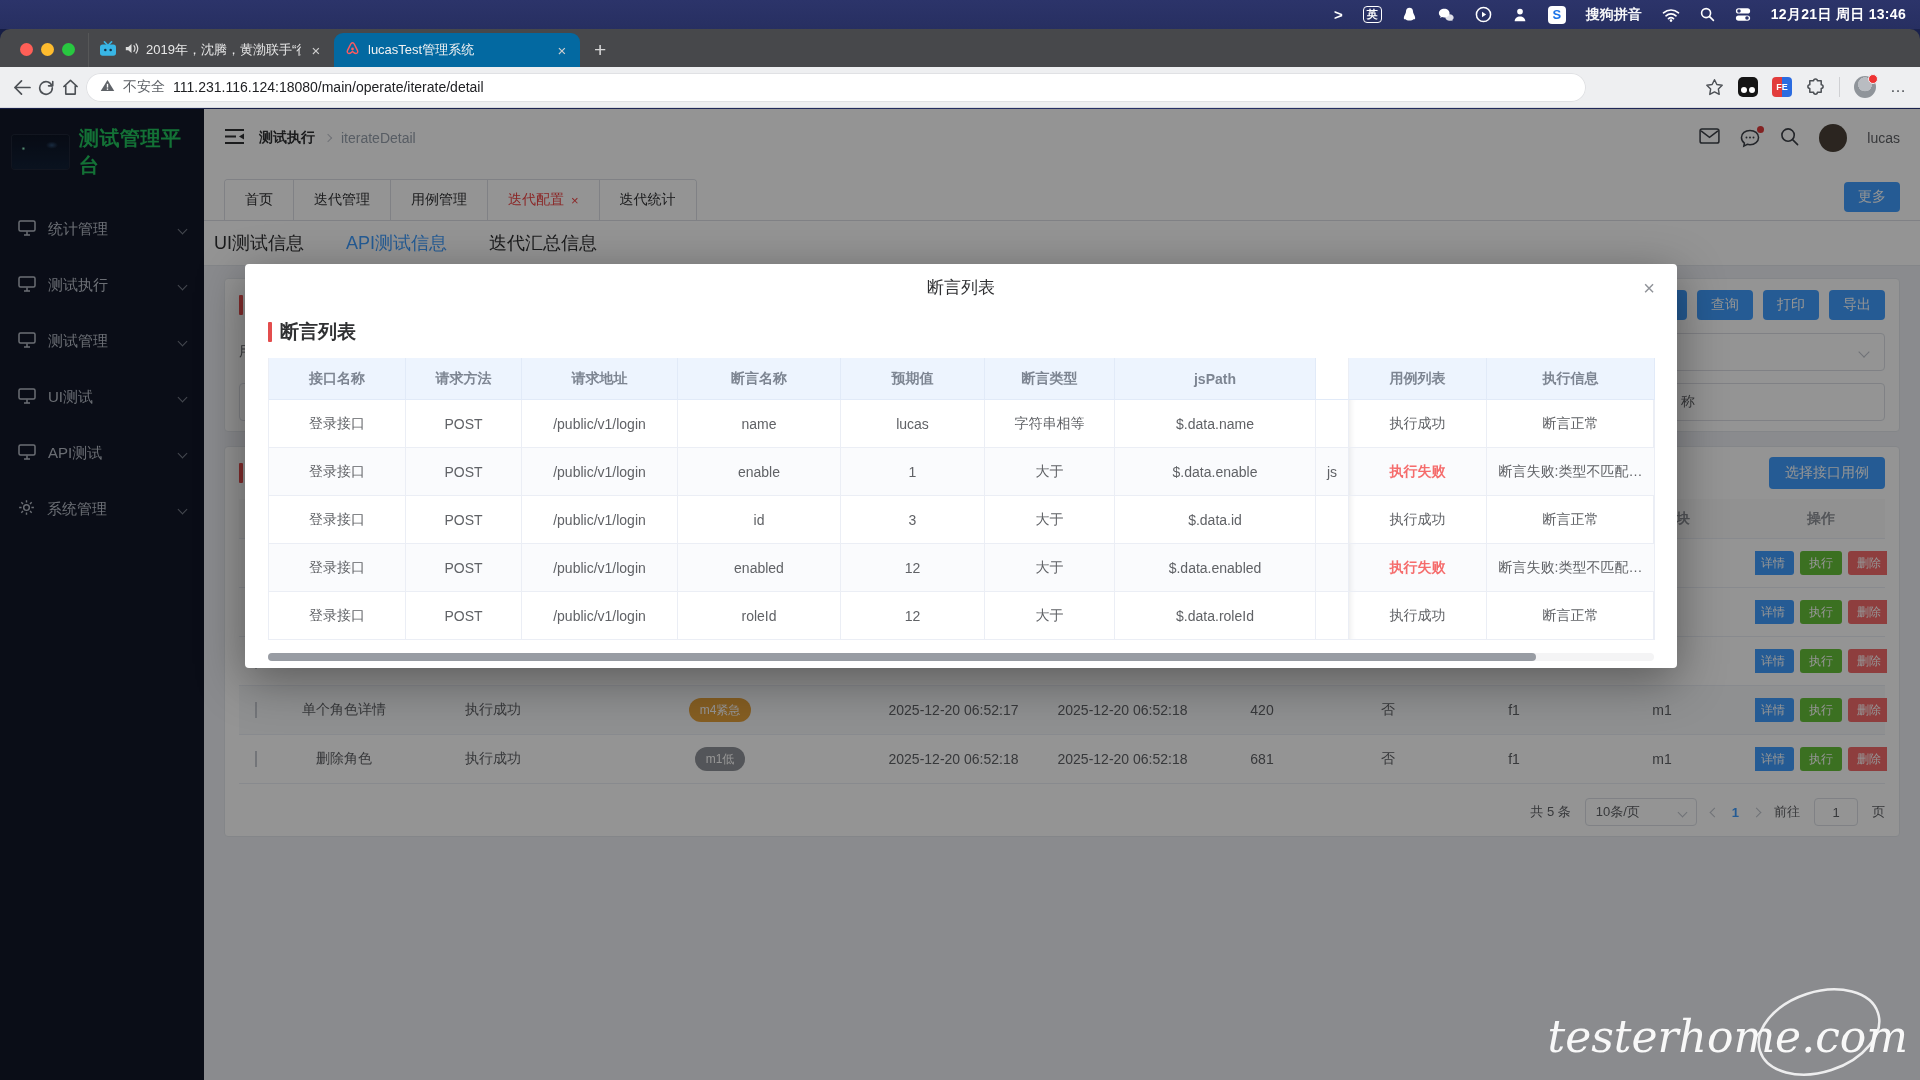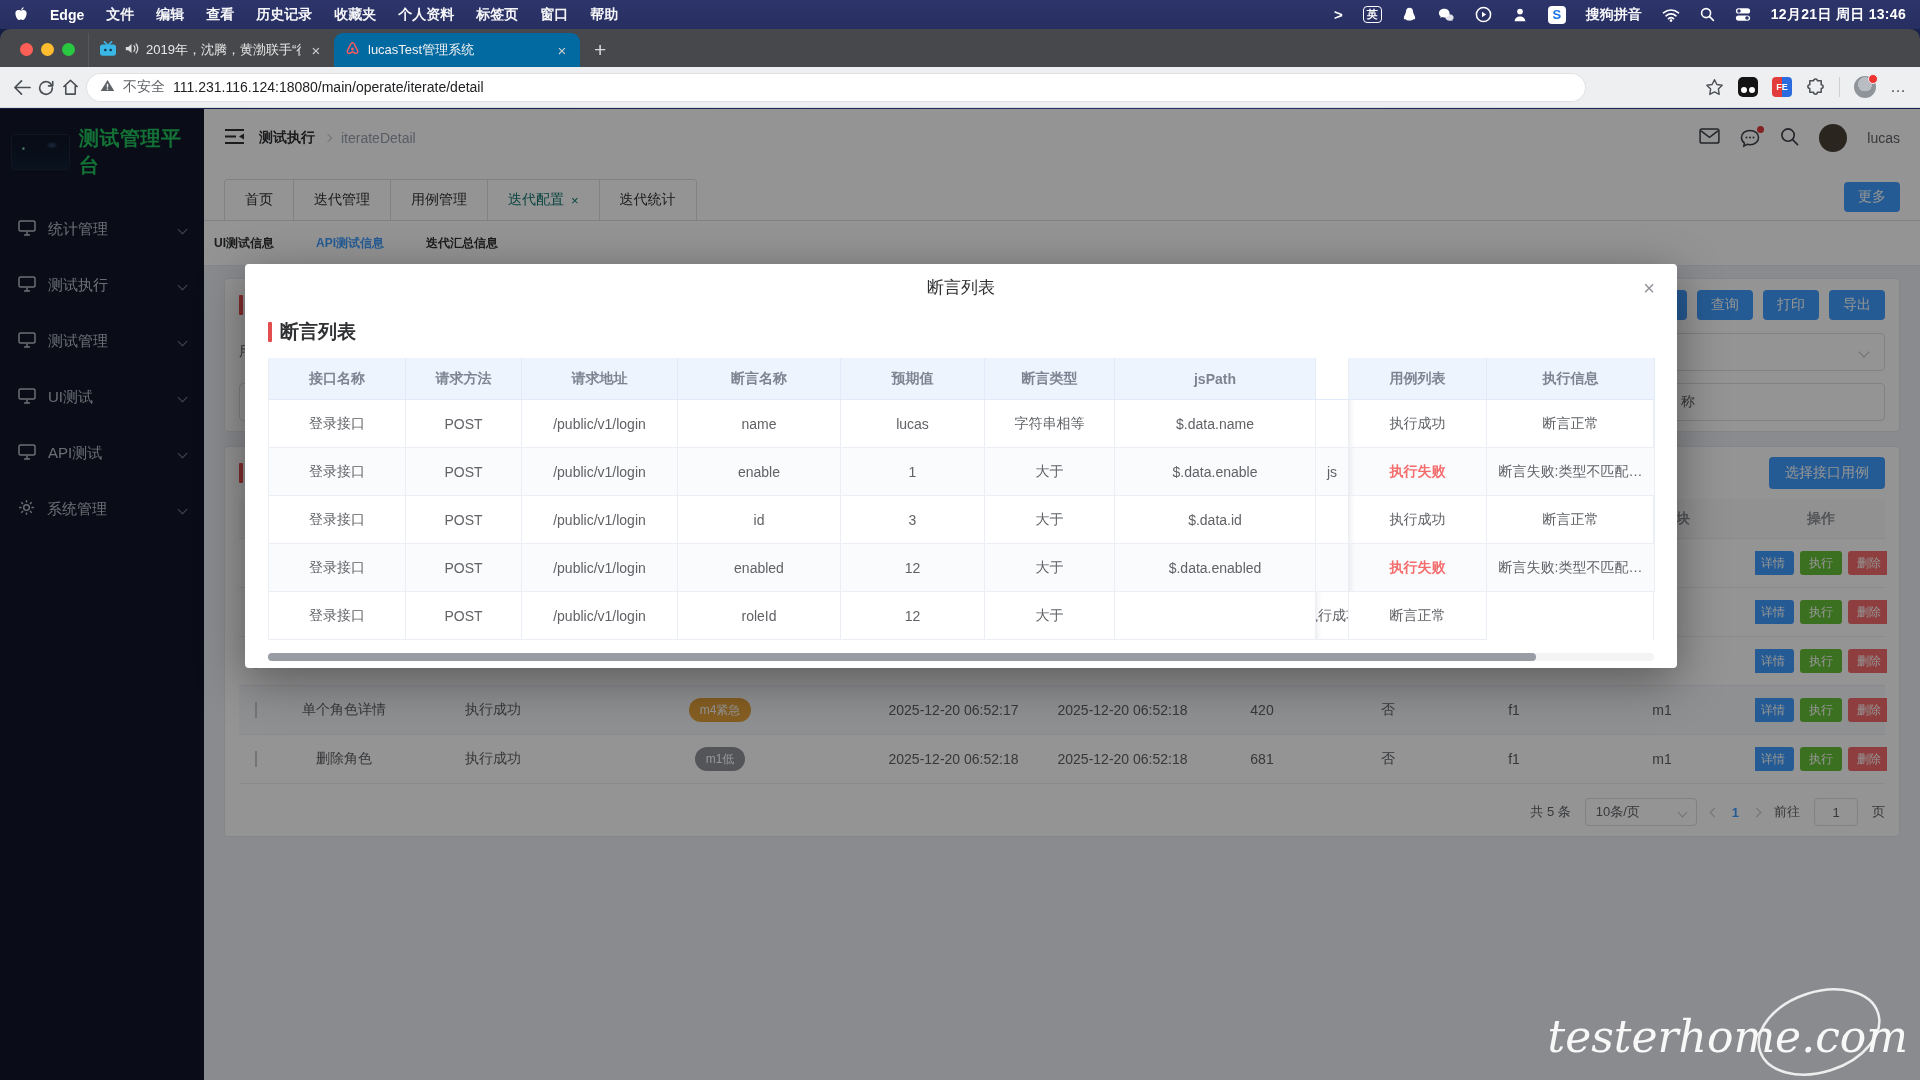--- a/index.html
+++ b/index.html
@@ -65,25 +65,25 @@
   .hdr-right { margin-left:auto; display:flex; align-items:center; gap:20px; color:#3d4148; }
   .msg-wrap { position:relative; display:flex; }
   .msg-dot { position:absolute; right:-4px; top:-3px; width:7px; height:7px; border-radius:50%; background:#e23c3c; }
   .hdr-avatar { width:28px; height:28px; border-radius:50%; background:radial-gradient(circle at 50% 40%, #8a7763 35%, #4a4138 70%, #2c2archive823 100%); background-color:#4a4138; }
   .hdr-user { font-size:14px; color:#606266; }
 
   .ptabs { height:54px; background:#fff; display:flex; align-items:flex-end; padding:0 20px; border-bottom:1px solid #dcdfe6; }
   .tabrow { display:flex; border:1px solid #dcdfe6; border-bottom:none; border-radius:4px 4px 0 0; overflow:hidden; }
   .ptab { height:40px; display:flex; align-items:center; gap:7px; padding:0 20px; font-size:14px; color:#303133; border-right:1px solid #dcdfe6; background:#fff; }
   .ptab:last-child { border-right:none; }
-  .ptab.active { color:#0f766e; }
+  .ptab.active { color:#ef4444; }
   .ptab .x { font-size:13px; }
   .more-btn { margin-left:auto; margin-bottom:8px; }
 
-  .subnav { height:45px; background:#fff; border-bottom:1px solid #e4e7ed; display:flex; align-items:center; gap:42px; padding:0 10px; font-size:12px; color:#303133;font-weight:bold; }
+  .subnav { height:45px; background:#fff; border-bottom:1px solid #e4e7ed; display:flex; align-items:center; gap:42px; padding:0 10px; font-size:18px; color:#303133; }
   .subnav .active { color:#409eff; }
 
   .content { padding:12px 20px; }
   .card { background:#fff; border:1px solid #e4e7ed; border-radius:4px; padding:10px 14px; margin-bottom:14px; }
   .card-head { display:flex; align-items:center; height:32px; }
   .sec-title { display:flex; align-items:center; gap:8px; font-size:19px; font-weight:bold; color:#303133; }
   .red-bar { width:4px; height:20px; background:#e34d4d; border-radius:1px; }
   .head-btns { margin-left:auto; display:flex; gap:10px; }
   .btn { display:inline-flex; align-items:center; justify-content:center; border:none; border-radius:4px; color:#fff; font-size:14px; font-family:inherit; }
   .btn-md { height:30px; padding:0 14px; }
@@ -134,38 +134,20 @@
 
   .watermark { position:absolute; right:12px; bottom:18px; z-index:70; color:#fff; font-family:"DejaVu Serif","Liberation Serif",serif; font-style:italic; font-size:44px; opacity:.94; }
   .wm-flourish { position:absolute; left:196px; top:-34px; }
 </style>
 </head>
 <body>
 
 <div class="screen">
 
   <div class="menubar">
-    <div class="left">
-      <span class="mb-ico">
-        <svg width="14" height="17" viewBox="0 0 16 20">
-            <path d="M8 5.2c1 0 1.7-.6 3-.6 1.7 0 3.6 1.2 3.6 4 0 3.4-2.2 7.8-4.2 7.8-.9 0-1.3-.6-2.4-.6s-1.6.6-2.4.6C3.6 16.4 1.4 12 1.4 8.6c0-2.8 1.9-4 3.6-4 1.3 0 2 .6 3 .6z" fill="#fff"></path>
-            <path d="M8.2 4.6c-.1-1.6 1.3-3.1 2.9-3.2.2 1.6-1.3 3.1-2.9 3.2z" fill="#fff"></path>
-          </svg>
-      </span>
-      <span class="mb-app">Edge</span>
-      <span class="mb-item">文件</span>
-      <span class="mb-item">编辑</span>
-      <span class="mb-item">查看</span>
-      <span class="mb-item">历史记录</span>
-      <span class="mb-item">收藏夹</span>
-      <span class="mb-item">个人资料</span>
-      <span class="mb-item">标签页</span>
-      <span class="mb-item">窗口</span>
-      <span class="mb-item">帮助</span>
-    </div>
     <div class="right">
       <span class="mb-ico gt">&gt;</span>
       <span class="ime-badge">英</span>
       <span class="mb-ico">
         <svg width="15" height="17" viewBox="0 0 18 18">
             <path d="M9 1C6.3 1 4.8 3 4.8 5.5c0 1-.4 2-.9 3C2.8 10.7 2.2 12.2 2.2 13.2c0 1.6 1.2 1.9 2.1 1.5.5 1 2.5 1.5 4.7 1.5s4.2-.5 4.7-1.5c.9.4 2.1.1 2.1-1.5 0-1-.6-2.5-1.7-4.7-.5-1-.9-2-.9-3C13.2 3 11.7 1 9 1z" fill="#fff"></path>
           </svg>
       </span>
       <span class="mb-ico">
         <svg width="18" height="16" viewBox="0 0 20 18">
@@ -665,20 +647,21 @@
               <div class="mcell statecol fail">执行失败</div>
                 <div class="mcell">断言失败:类型不匹配…</div>
             </div>
             <div class="mrow">
               <div class="mcell">登录接口</div>
                 <div class="mcell">POST</div>
               <div class="mcell">/public/v1/login</div>
                 <div class="mcell">roleId</div>
               <div class="mcell">12</div>
                 <div class="mcell">大于</div>
+              <div class="mcell">$.data.roleId</div>
                 <div class="mcell"></div>
               <div class="mcell statecol">执行成功</div>
                 <div class="mcell">断言正常</div>
             </div>
           </div>
         </div>
         <div class="m-scroll">
           <div class="m-thumb"></div>
         </div>
       </div>

